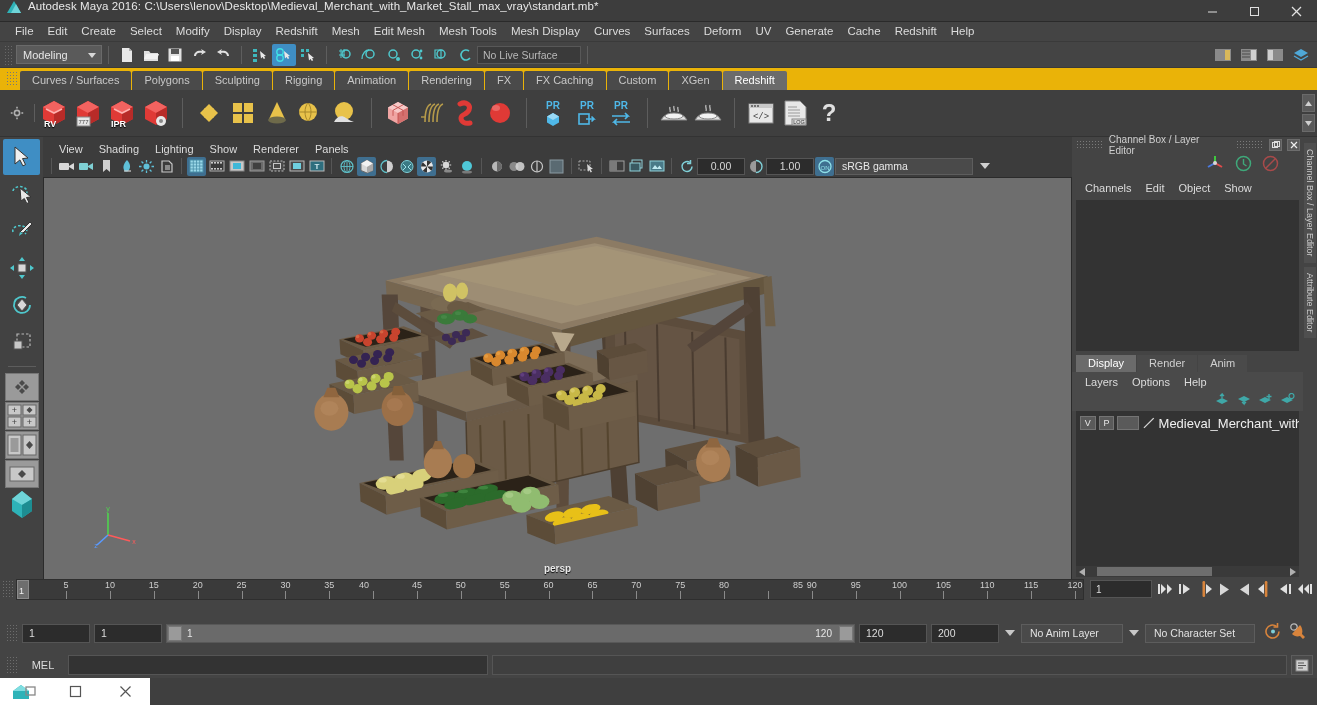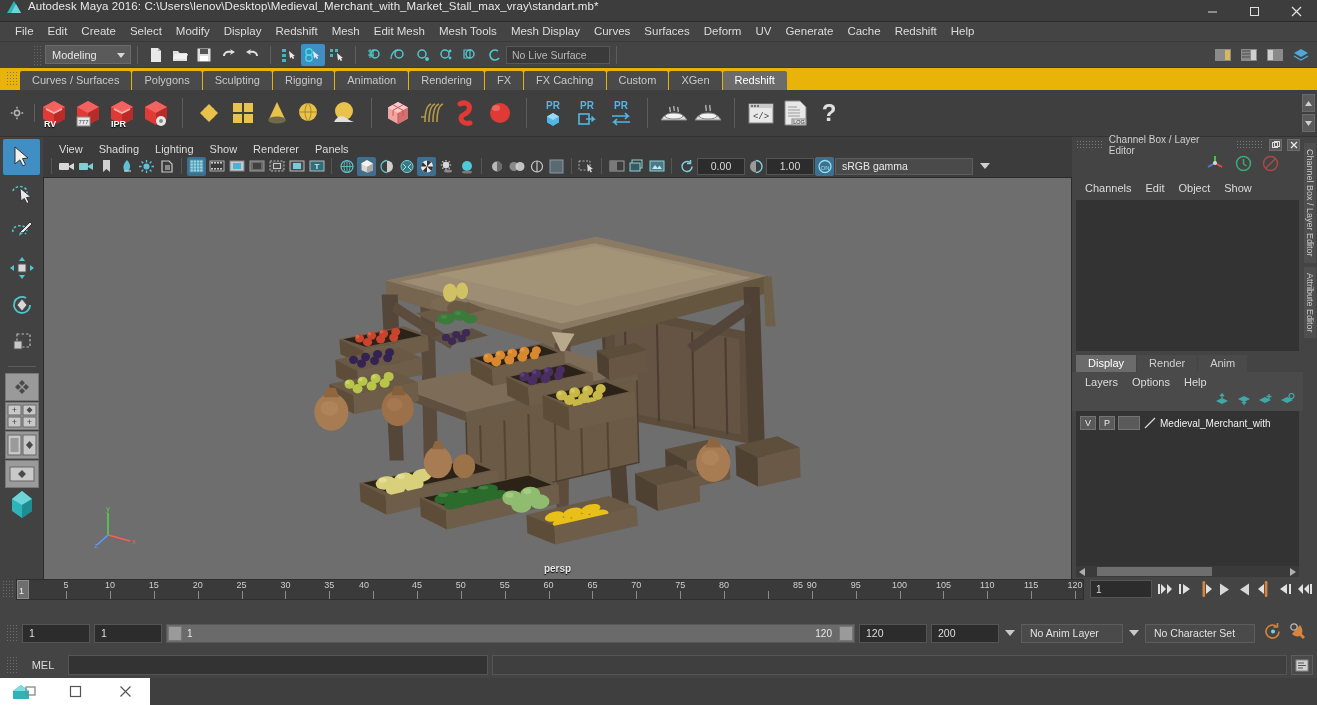--- a/index.html
+++ b/index.html
@@ -46,21 +46,21 @@
     padding-left: 8px; border-bottom: 1px solid #3a3a3a;
   }
   .menu-item {
     color: #dcdcdc; font-size: 11.5px; padding: 0 7px; height: 20px;
     line-height: 20px; white-space: nowrap; cursor: default;
   }
 
   
   .statusline {
     height: 26px; background: #444444; display: flex; align-items: center;
-    padding-left: 4px; gap: 0px; border-bottom: 1px solid #3a3a3a; margin-left: 29px;
+    padding-left: 4px; gap: 0px; border-bottom: 1px solid #3a3a3a;
   }
   .grip {
     width: 8px; height: 20px; margin-right: 4px; flex:none;
     background-image: radial-gradient(#6d6d6d 35%, transparent 36%);
     background-size: 3px 3px; opacity:.85;
   }
   .mode-dd {
     width: 86px; height: 19px; background: #5a5a5a; border: 1px solid #6a6a6a;
     display:flex; align-items:center; color:#e6e6e6; font-size:11px; padding-left:6px;
     position: relative; flex:none;
@@ -171,21 +171,21 @@
   .layer-tabs { height:19px; display:flex; align-items:flex-end; padding-left:4px; margin-top:2px;}
   .ltab{height:17px;line-height:17px;padding:0 12px;font-size:11px;color:#cfcfcf;background:#4a4a4a;margin-right:1px;}
   .ltab.active{background:#6b6b6b;color:#fff;}
   .layer-menubar{height:19px;display:flex;align-items:center;padding-left:6px;background:#4a4a4a;}
   .layer-menu{color:#dcdcdc;font-size:11px;padding:0 7px;}
   .layer-btns{height:20px;display:flex;align-items:center;justify-content:flex-end;gap:7px;padding-right:8px;background:#4a4a4a;}
   .layer-list{flex:1;background:#333;margin:0 4px;min-height:0;padding:4px 0 0 4px;}
   .layer-row{display:flex;align-items:center;gap:3px;height:16px;}
   .lchip{width:16px;height:14px;background:#5a5a5a;border:1px solid #747474;color:#e8e8e8;font-size:9px;display:flex;align-items:center;justify-content:center;}
   .lchip.blank{width:22px;}
-  .lname{color:#f0f0f0;font-size:10px;white-space:nowrap;overflow:hidden;}
+  .lname{color:#f0f0f0;font-size:13px;white-space:nowrap;overflow:hidden;}
   .layer-scroll{height:11px;background:#3a3a3a;margin:0 4px 3px;display:flex;align-items:center;}
   .ls-thumb{height:9px;background:#6e6e6e;width:115px;margin-left:10px;}
   .rp-sidetabs{width:14px;background:#444;flex:none;display:flex;flex-direction:column;align-items:center;padding-top:6px;gap:4px;}
   .side-tab{background:#4f4f4f;color:#ccc;font-size:9px;writing-mode:vertical-rl;padding:6px 1px;white-space:nowrap;}
 
   
   .timebar-row { position:absolute; left:0; right:0; bottom:105px; height:22px; display:flex; align-items:center; }
   .tb-grip{width:12px;height:18px;background-image:radial-gradient(#6d6d6d 35%,transparent 36%);background-size:3px 3px;flex:none;margin-left:2px;}
   .timeline {
     flex:1; height:21px; background:#3a3a3a; position:relative; margin:0 2px;

